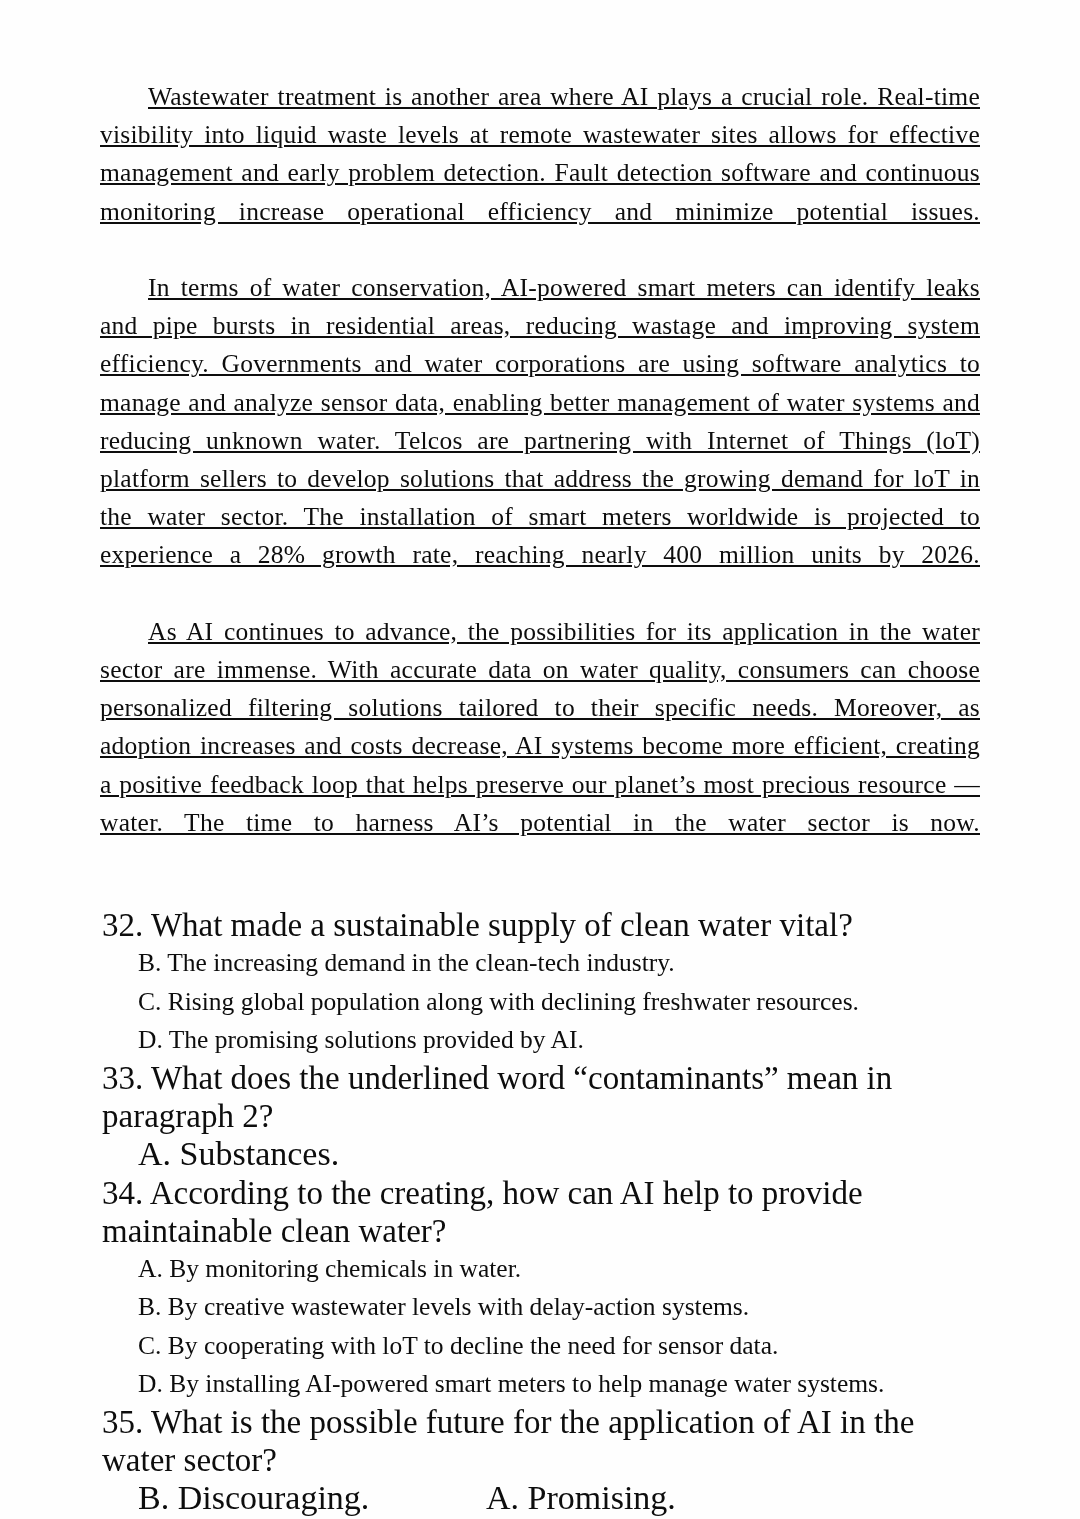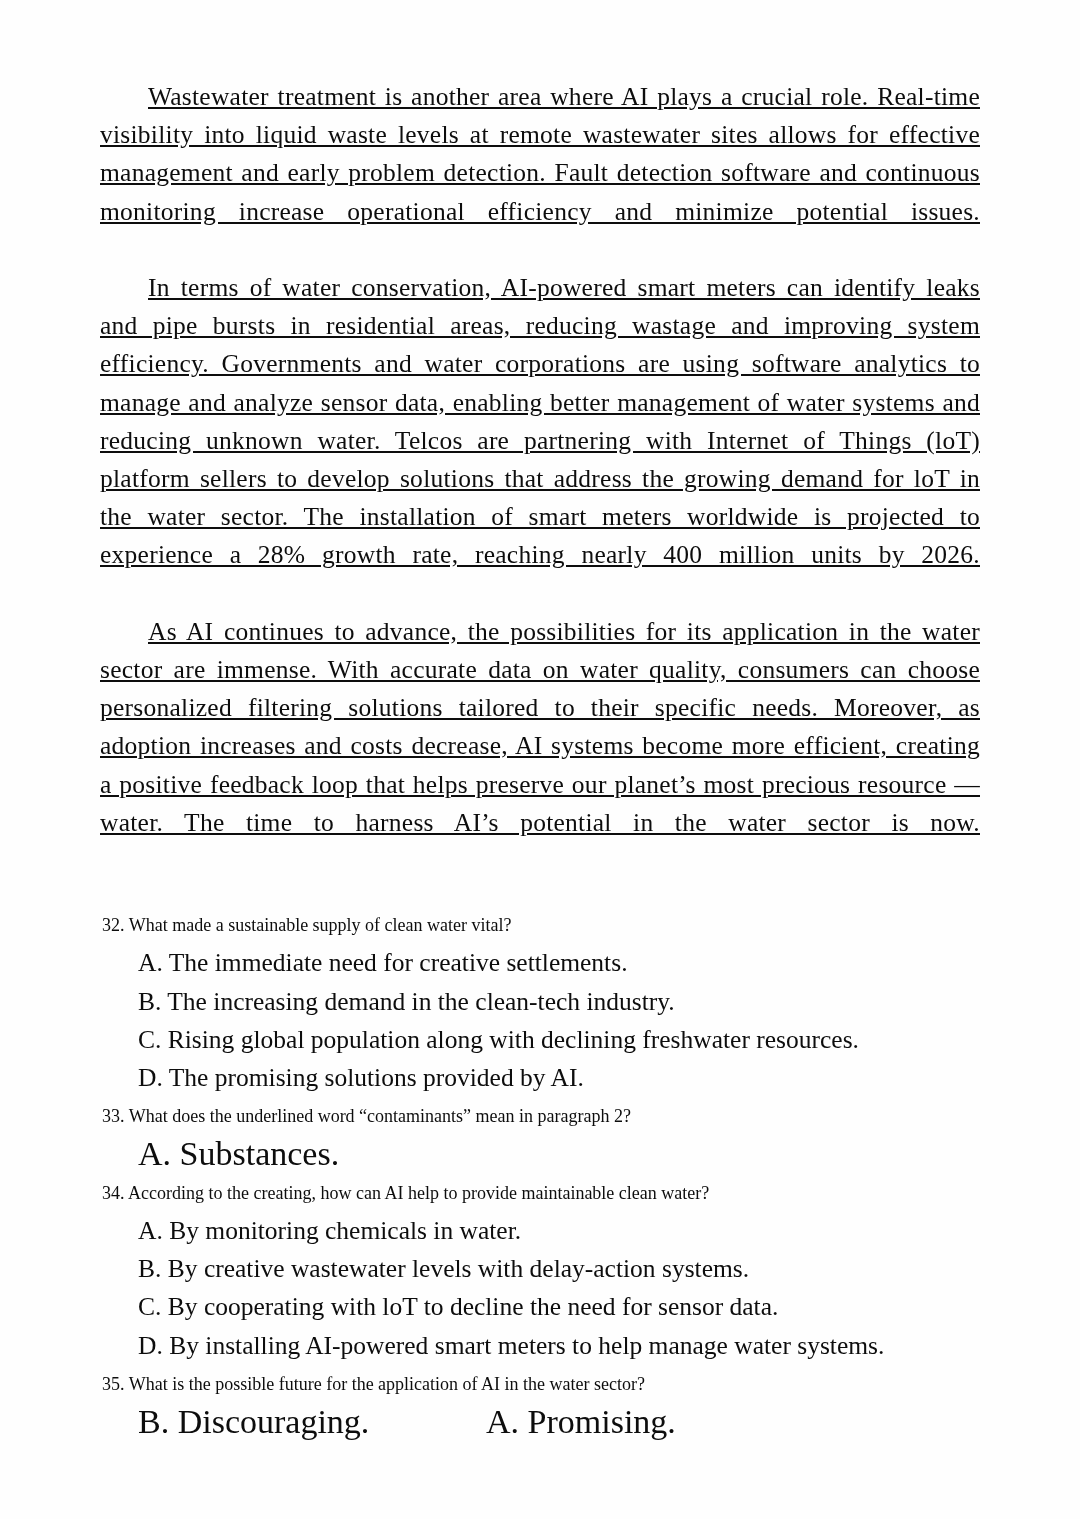--- a/index.html
+++ b/index.html
@@ -61,21 +61,21 @@
   }
 
   
   .questions {
     margin-top: 26px;
   }
   .question-item {
     margin: 0 0 0 0;
   }
   .q-stem {
-    font-size: 18px;
+    font-size: 33px;
     line-height: 38.2px;
     padding-left: 2px;
     text-indent: 0;
     white-space: normal;
   }
   .q-num {
     display: inline;
   }
   .options {
     margin: 0;
@@ -113,21 +113,20 @@
     </div>
 
     <div class="questions">
 
       <div class="question-item">
         <div class="q-stem">
           <span class="q-num">32. </span>
           <span>What made a sustainable supply of clean water vital?</span>
         </div>
         <div class="options">
-          <div class="option-row">A. The immediate need for creative settlements.</div>
           <div class="option-row">B. The increasing demand in the clean-tech industry.</div>
           <div class="option-row">C. Rising global population along with declining freshwater resources.</div>
           <div class="option-row">D. The promising solutions provided by AI.</div>
         </div>
       </div>
 
       <div class="question-item">
         <div class="q-stem">
           <span class="q-num">33. </span>
           <span>What does the underlined word “contaminants” mean in paragraph 2?</span>

